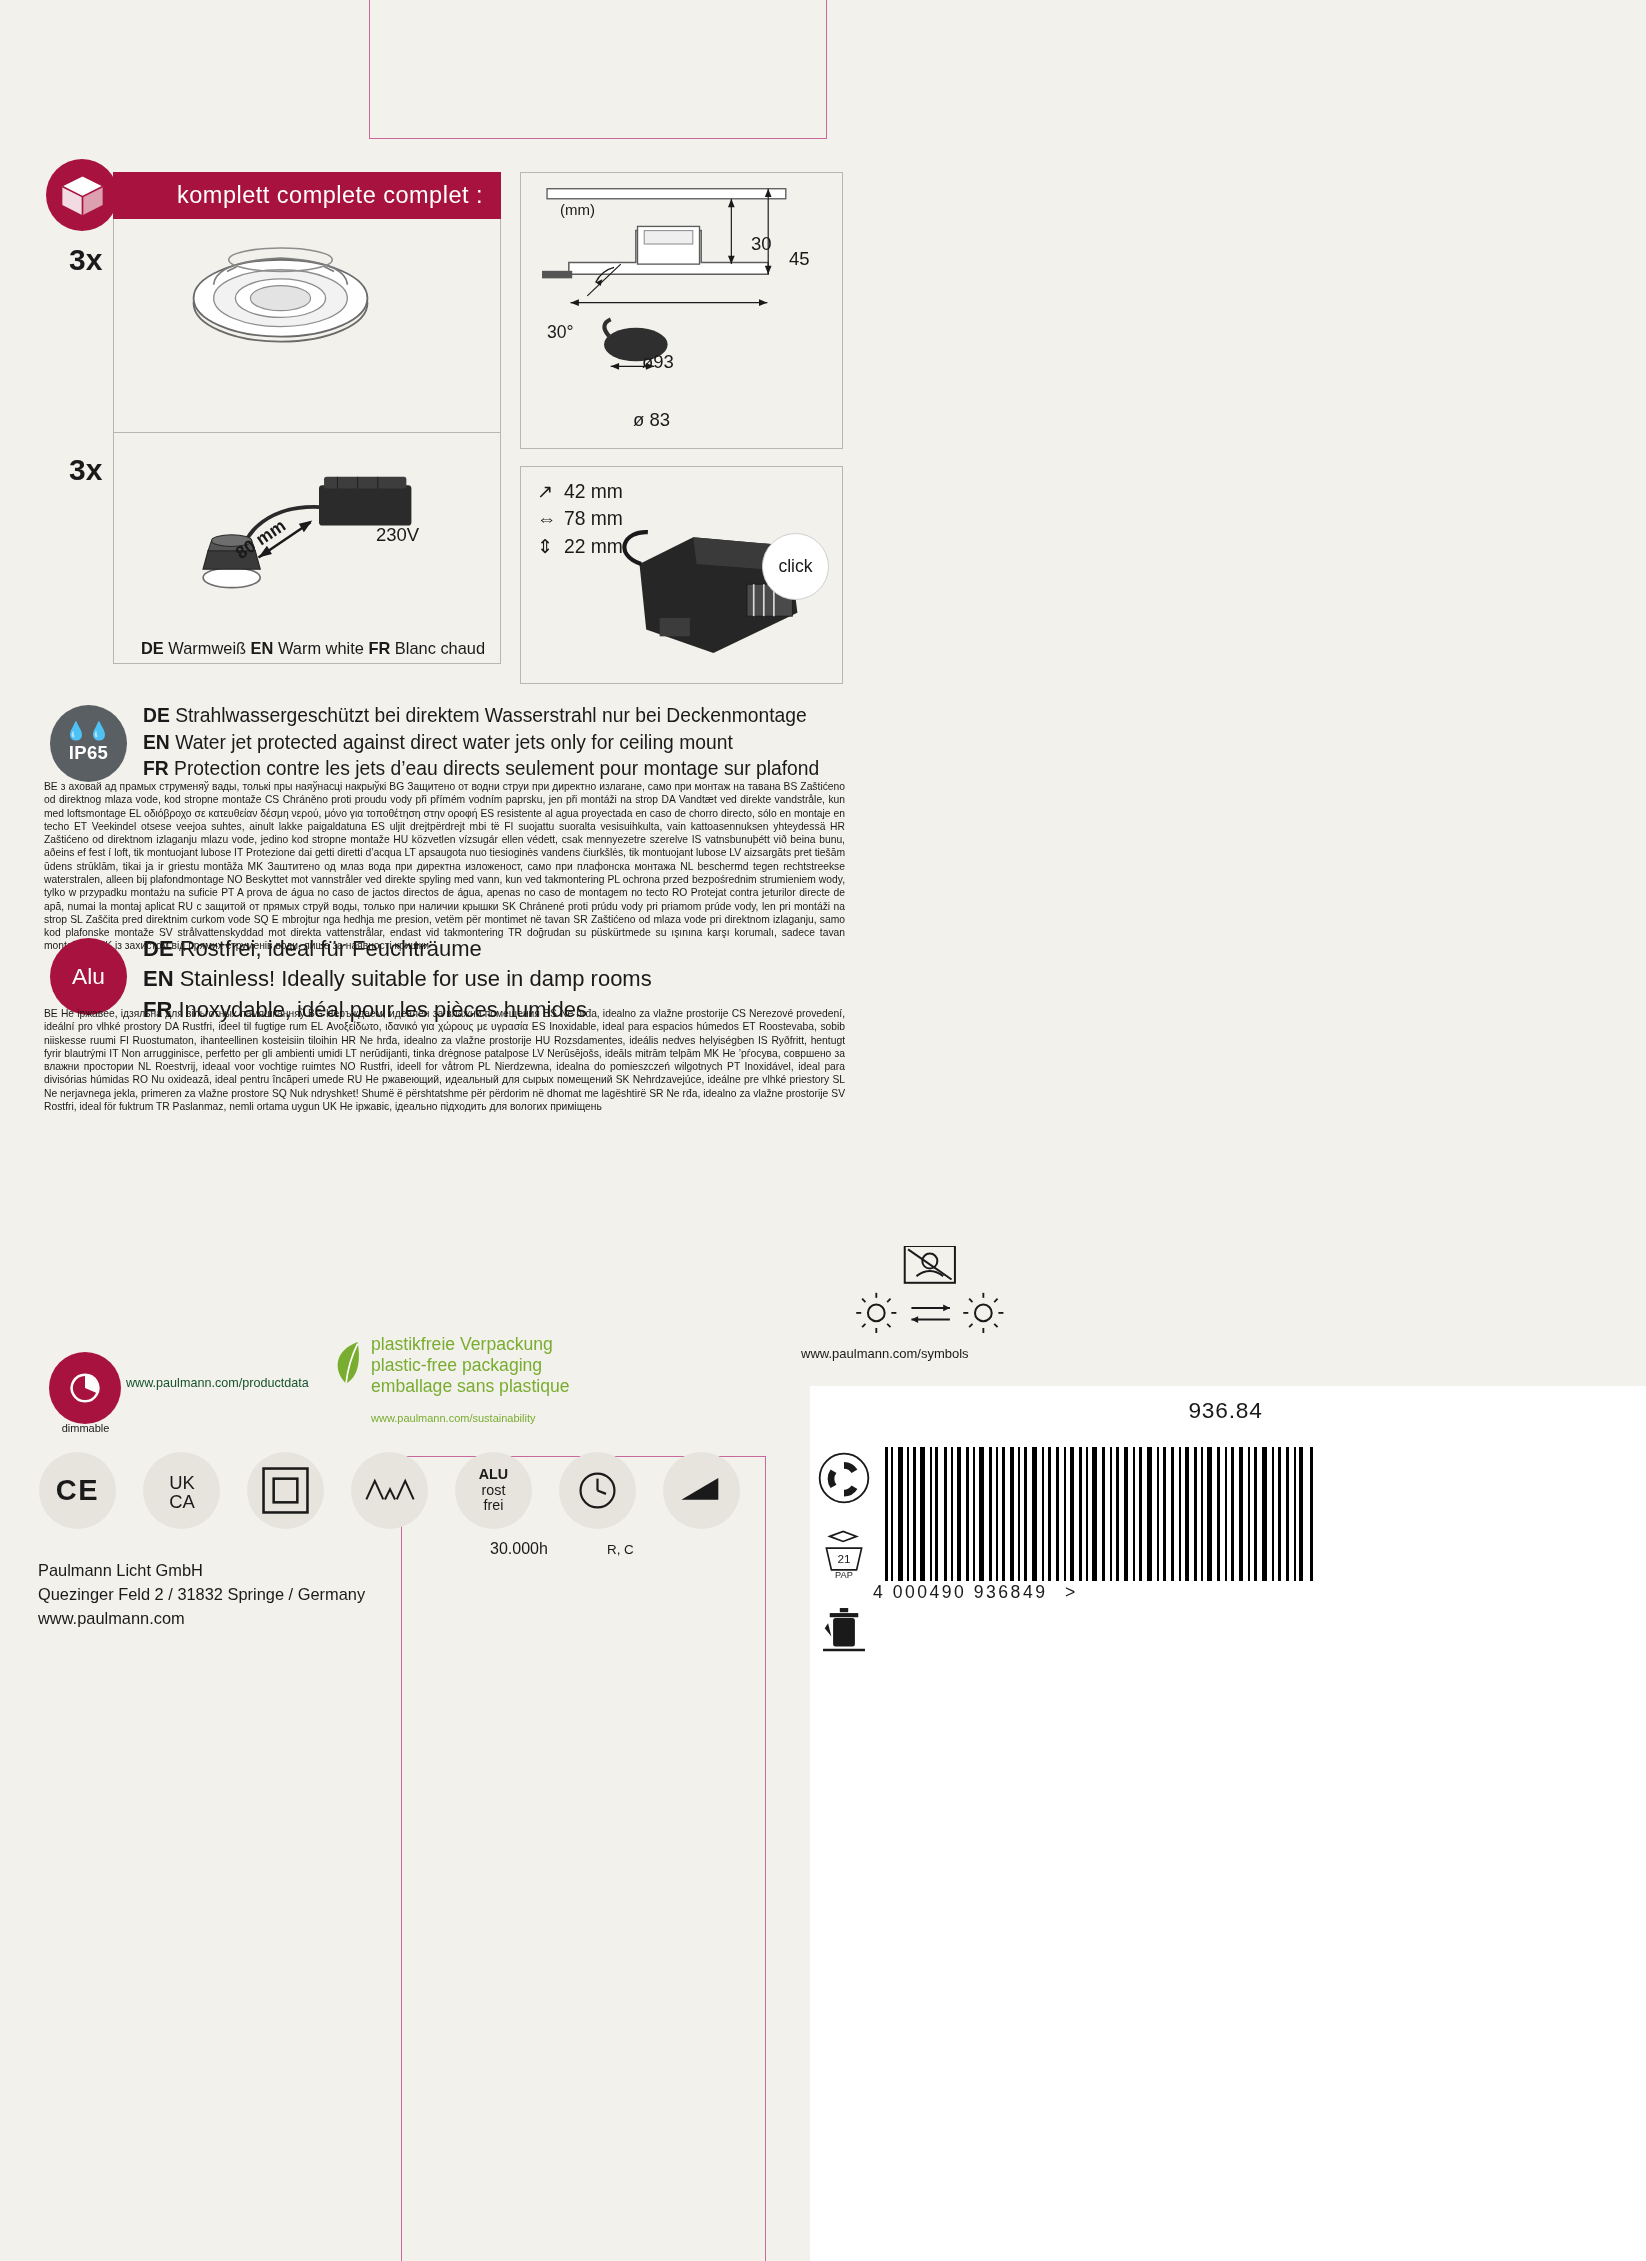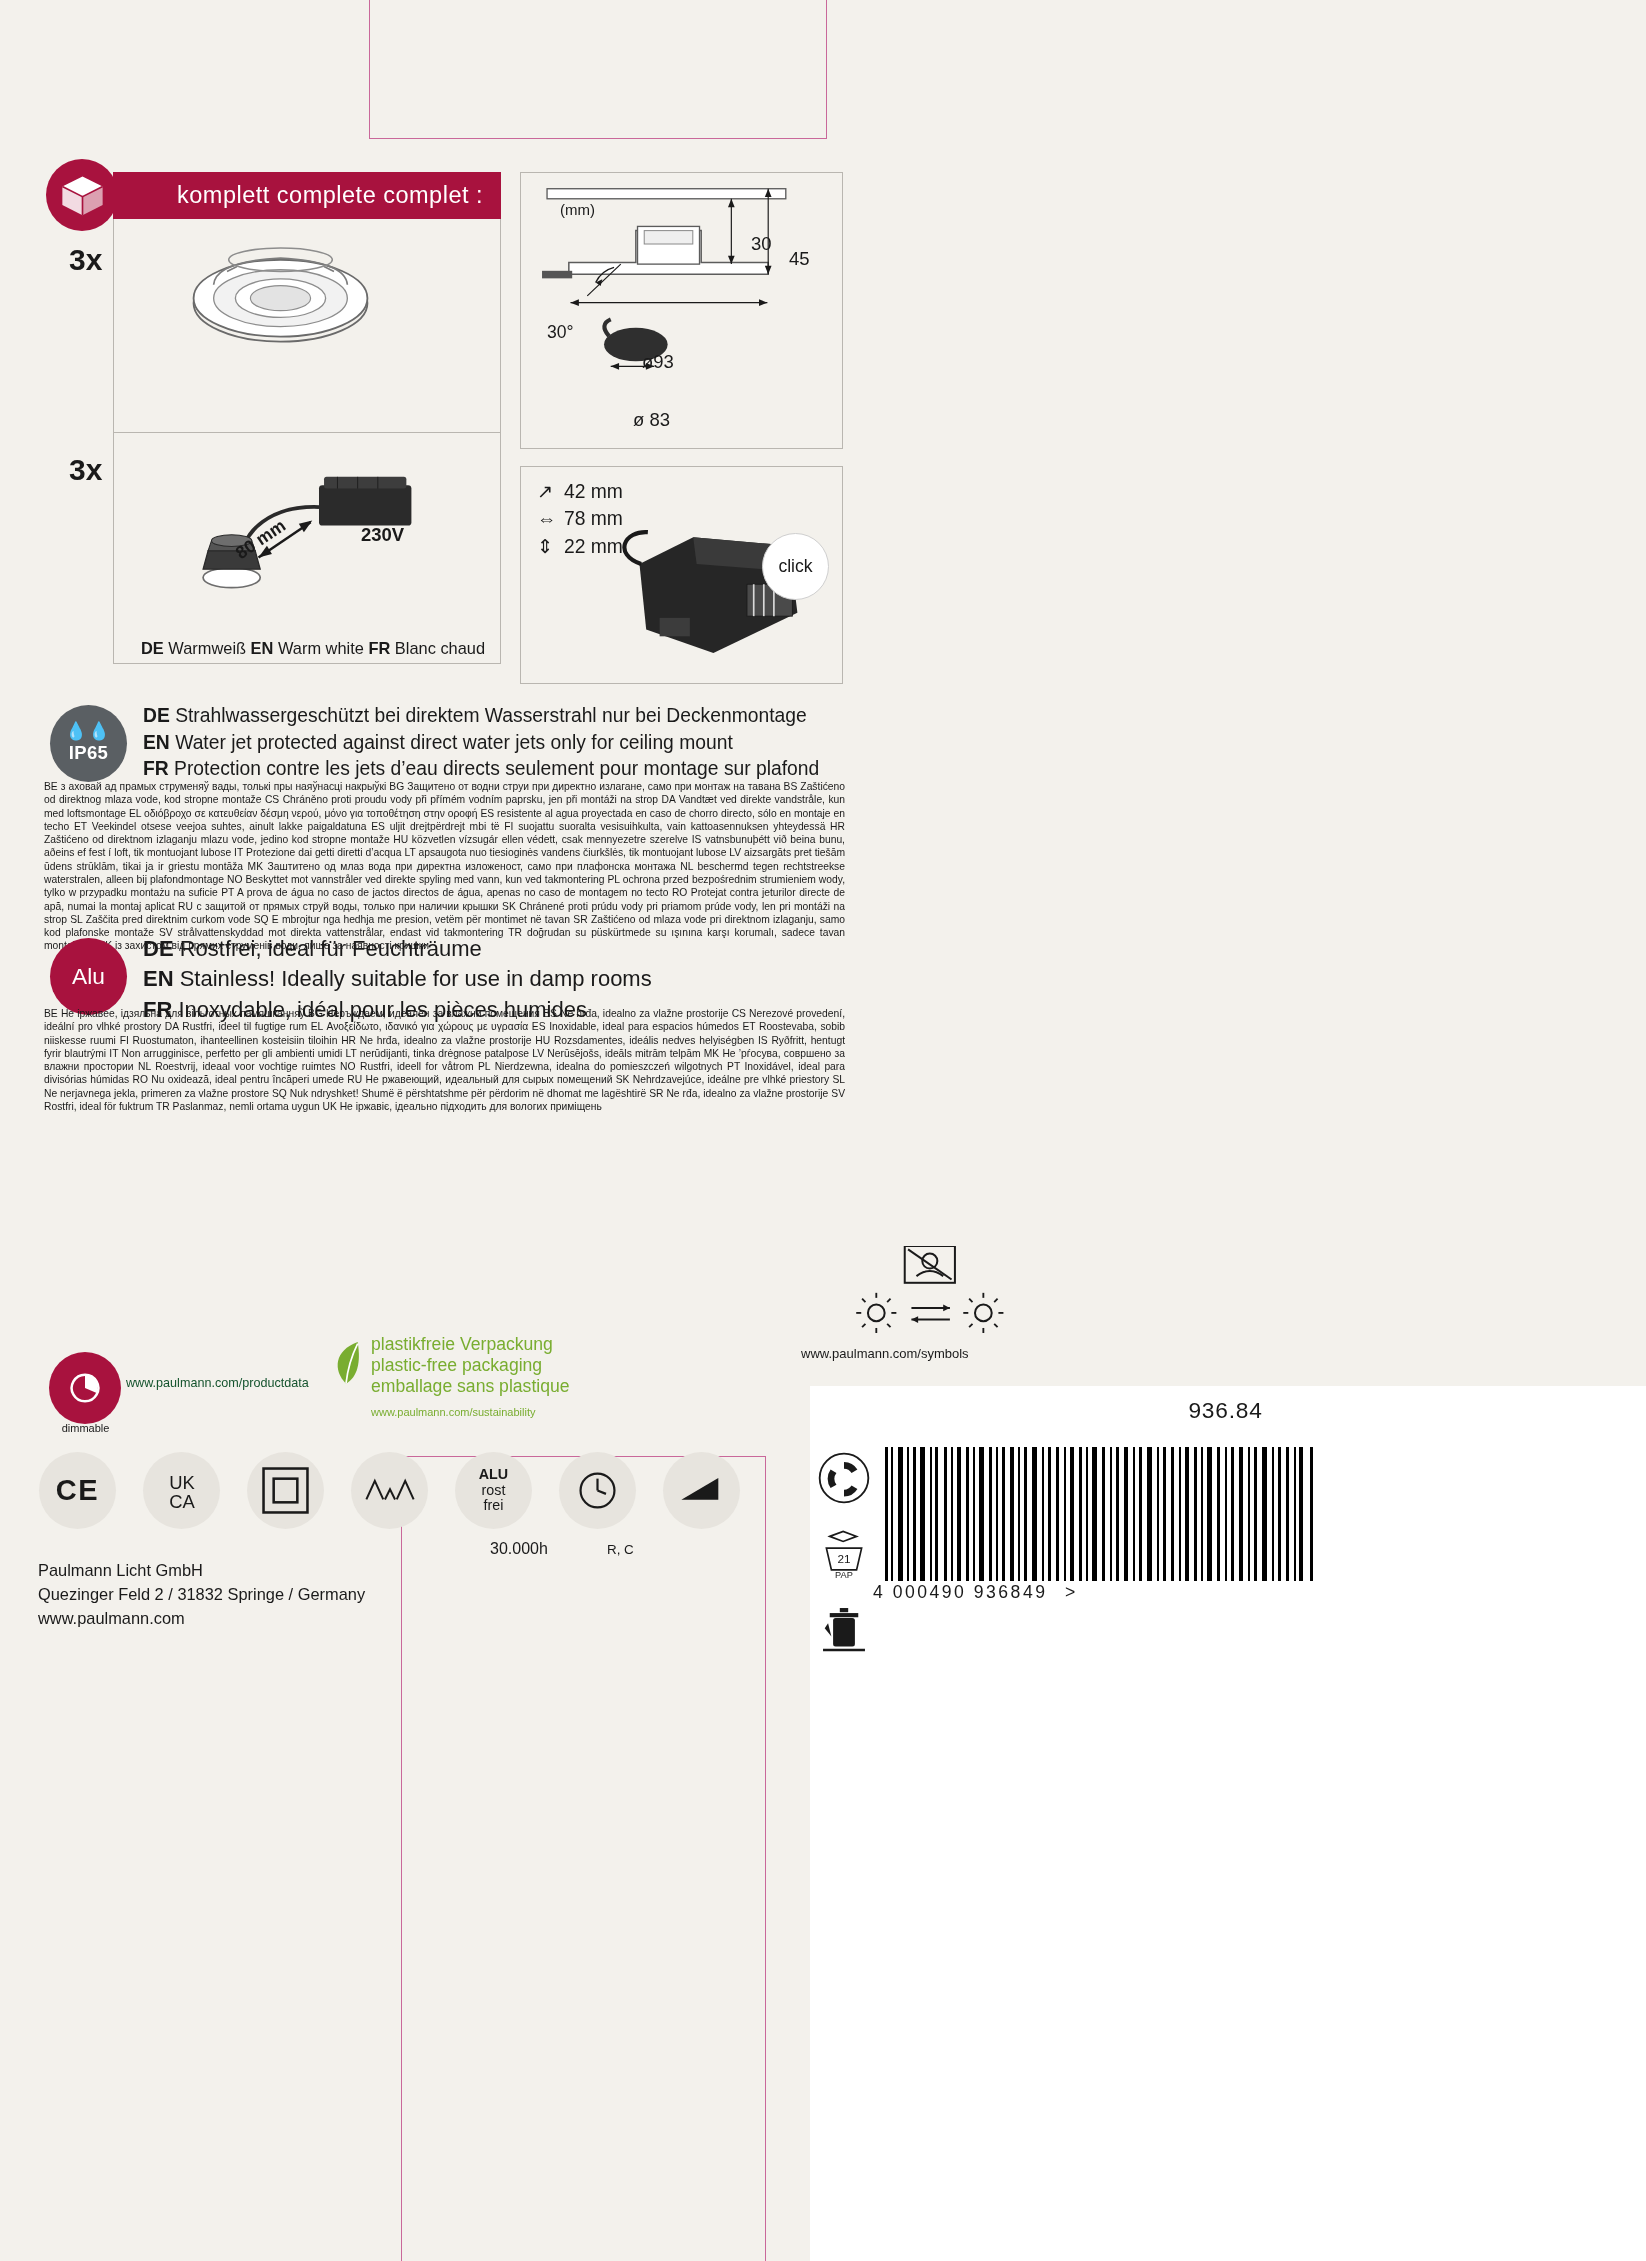--- a/index.html
+++ b/index.html
@@ -101,21 +101,21 @@
     position:absolute; left:126px; top:1376px; font-size:12.6px; color:#14532d;
   }
 
   .pfp {
     position:absolute; left:331px; top:1334px; width:252px; height:101px;
   }
   .pfp .l1, .pfp .l2, .pfp .l3 {
     font-size:17.6px; color:#79ad30; font-weight:normal; line-height:1.18;
     padding-left:40px;
   }
-  .pfp .l4 { font-size:11px; color:#79ad30; padding-left:40px; margin-top:10px;}
+  .pfp .l4 { font-size:11px; color:#79ad30; padding-left:40px; margin-top:16px;}
 
   .symbols-url {
     position:absolute; left:801px; top:1346px; font-size:13px;
   }
 
   
   .cert-strip {
     position:absolute; left:34px; top:1452px; width:638px; height:88px;
   }
   .cert {
@@ -203,21 +203,21 @@
     <rect x="156" y="8" width="98" height="14" rx="3" fill="#3d3d3d"></rect>
     <line x1="172" y1="8" x2="172" y2="22" stroke="#1a1a1a"></line>
     <line x1="196" y1="8" x2="196" y2="22" stroke="#1a1a1a"></line>
     <line x1="220" y1="8" x2="220" y2="22" stroke="#1a1a1a"></line>
 
     <path d="M78 104 L140 62" stroke="#1a1a1a" stroke-width="3"></path>
     <polygon points="78,104 94,100 88,90" fill="#1a1a1a"></polygon>
     <polygon points="142,60 126,64 132,74" fill="#1a1a1a"></polygon>
   </svg>
   <div style="position:absolute;left:233px;top:529px;transform:rotate(-34deg);font-size:17.6px;font-weight:bold;">80 mm</div>
-  <div style="position:absolute;left:361px;top:524px;font-size:18.5px;font-weight:bold;">230V</div>
+  <div style="position:absolute;left:376px;top:524px;font-size:18.5px;font-weight:normal;">230V</div>
 
   <div style="position:absolute;left:141px;top:639px;font-size:16.4px;">
     <b>DE</b>
     <span>Warmweiß</span>
     <b>EN</b>
     <span>Warm white</span>
     <b>FR</b>
     <span>Blanc chaud</span>
   </div>
 

